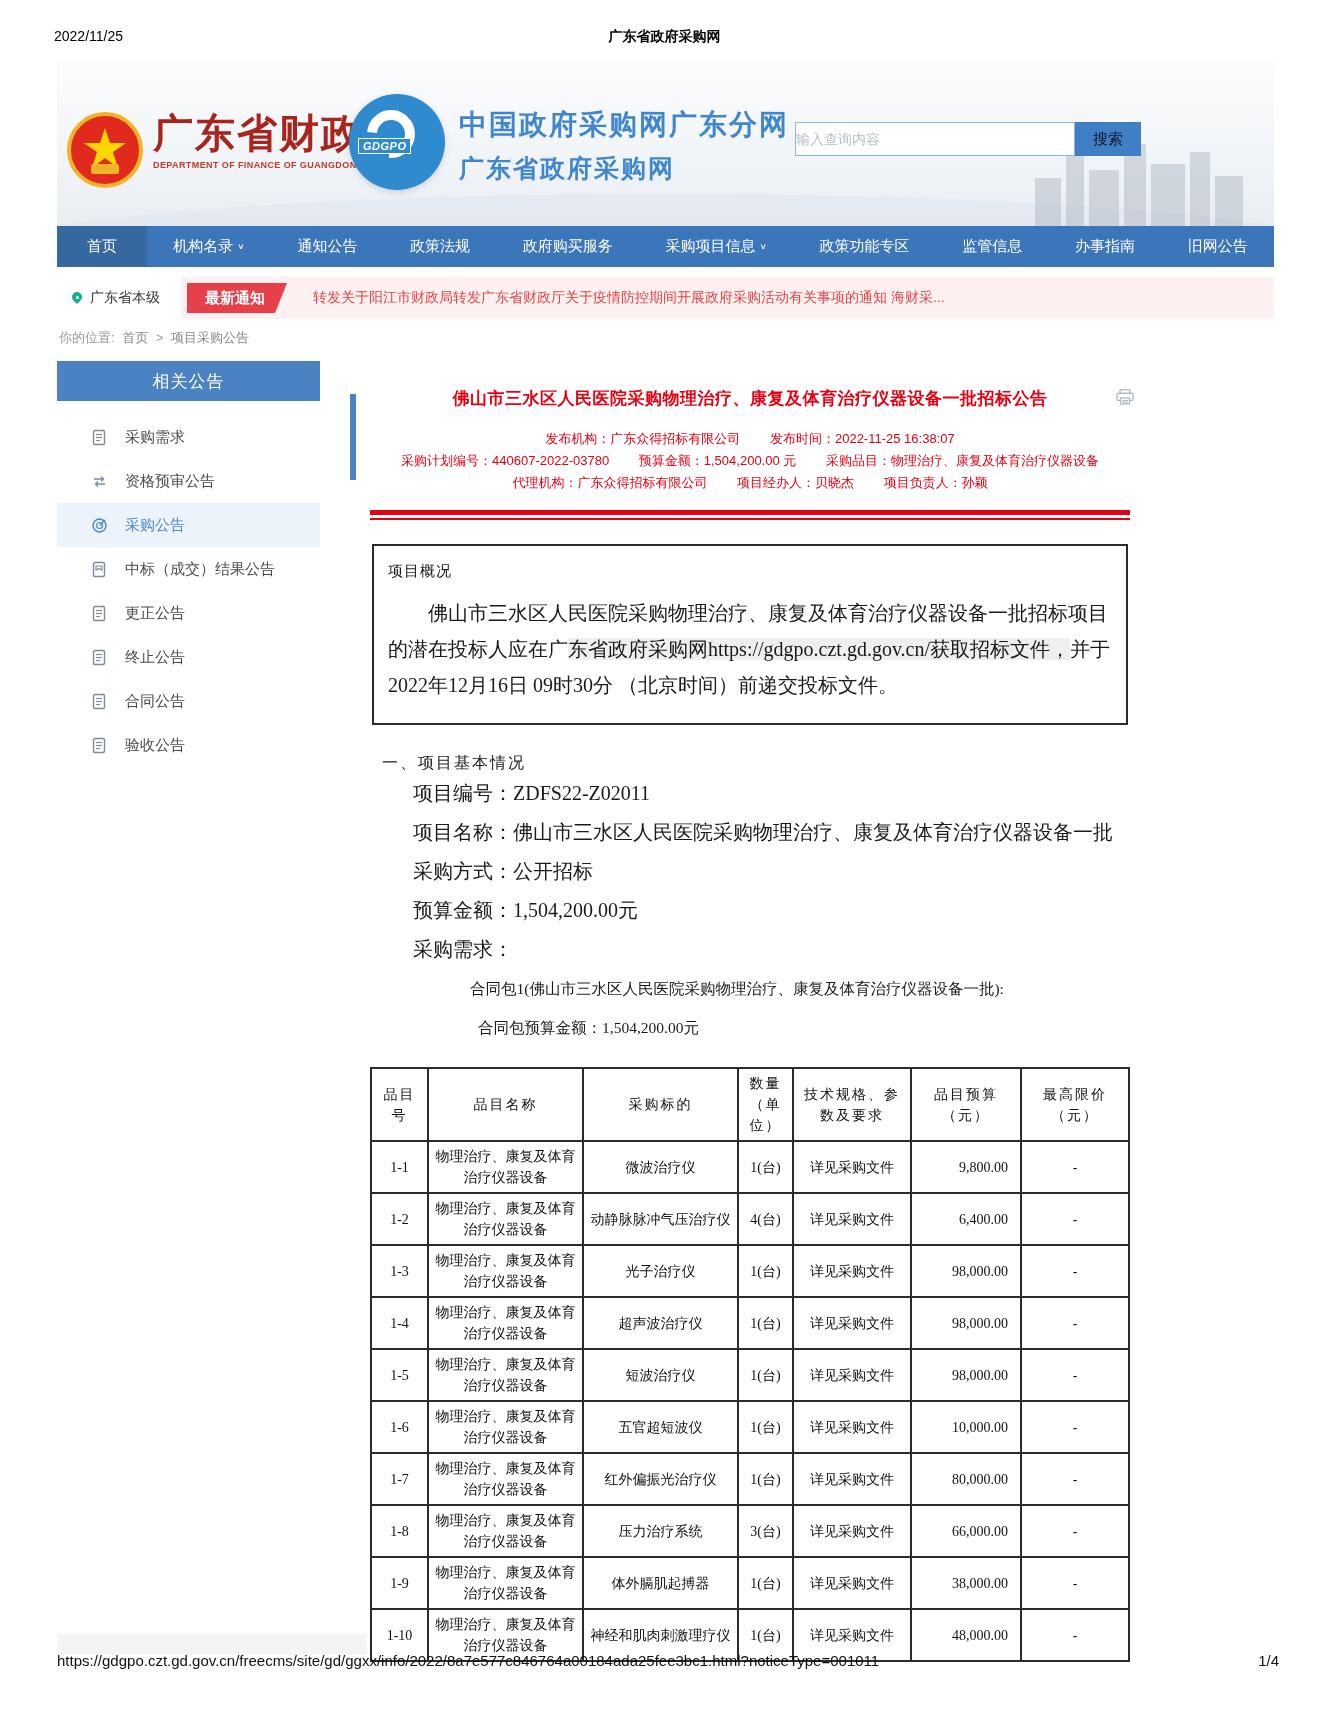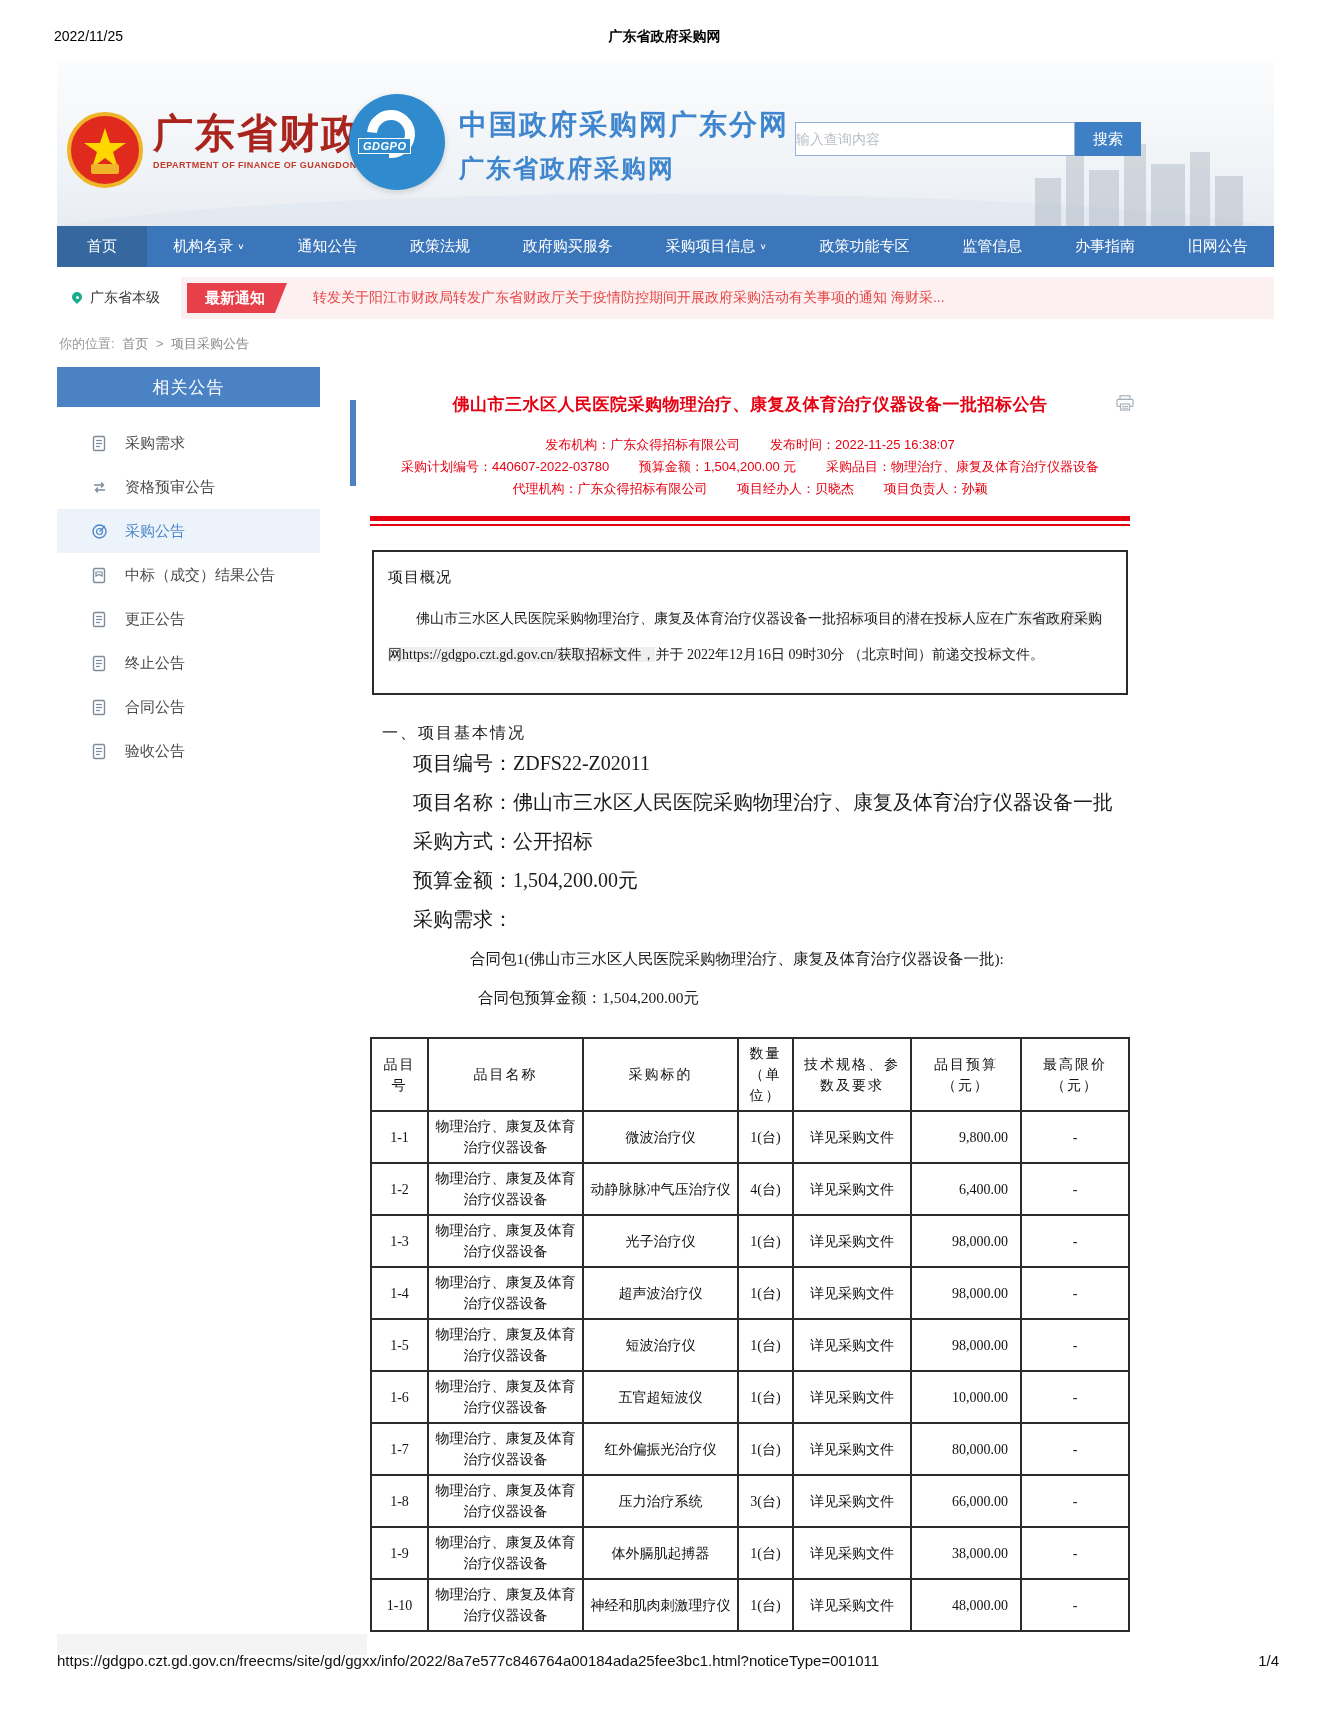--- a/index.html
+++ b/index.html
@@ -24,41 +24,41 @@
   .dept-en { font-size:9px; font-weight:bold; color:#c23a2b; letter-spacing:.4px; margin-top:4px; }
   .gdgpo { position:absolute; left:292px; top:34px; width:96px; height:96px; background:#2f8bcd; border-radius:50%; box-shadow:0 2px 6px rgba(0,0,0,.15);font-style:italic; }
   .gdgpo .gring { position:absolute; left:18px; top:16px; width:48px; height:48px; border:10px solid #fff; border-left-color:transparent; border-radius:50%; transform:rotate(-40deg); }
   .gdgpo .glabel { position:absolute; left:9px; top:44px; font-size:11px; font-weight:bold; color:#fff; border:1px solid #fff; padding:1px 4px; background:#2f8bcd; letter-spacing:.5px; }
   .site-titles { position:absolute; left:402px; top:46px; }
   .site-title-1 { font-size:28px; font-weight:bold; color:#3f86ce; letter-spacing:2px; }
   .site-title-2 { font-size:25px; font-weight:bold; color:#3f86ce; letter-spacing:2px; margin-top:8px; }
   .search { position:absolute; left:738px; top:62px; display:flex; }
   .search input { width:280px; height:34px; border:1px solid #8fb3dd; background:#fff; padding:0 0; font-size:14px; color:#333; outline:none; }
   .search input::placeholder { color:#b9bec5; }
-  .search .btn { width:66px; height:34px; background:#3f7fc5; color:#ffffff; font-size:15px; border:none; cursor:pointer; }
+  .search .btn { width:66px; height:34px; background:#3f7fc5; color:#0f172a; font-size:15px; border:none; cursor:pointer; }
   .skyline { position:absolute; right:4px; bottom:0; width:235px; height:86px; display:flex; align-items:flex-end; gap:5px; opacity:.45; }
   .skyline i { display:block; background:#aab4bf; }
 
   
   .nav { height:41px; background:#3b76bb; display:flex; align-items:stretch; }
   .nav-item { display:flex; align-items:center; justify-content:center; color:#fff; font-size:15px; padding:0 4px; cursor:pointer; white-space:nowrap; flex:1 1 auto; }
   .nav-item.active { background:#35689f; flex:0 0 90px; padding:0; }
   .nav-arrow { font-size:10px; margin-left:4px; transform:scaleY(.8); }
 
   
   .notice { position:relative; height:42px; margin-top:10px; background:#fdf0f0; display:flex; align-items:center; }
   .loc-box { height:42px; width:124px; background:#fff; display:flex; align-items:center; padding-left:14px; font-size:14px; color:#333; }
   .pin { width:12px; height:12px; margin-right:7px; position:relative; }
   .pin::before { content:""; position:absolute; left:1px; top:0; width:10px; height:10px; background:#19ab8f; border-radius:50% 50% 50% 0; transform:rotate(-45deg); }
   .pin::after { content:""; position:absolute; left:4.5px; top:3.5px; width:3px; height:3px; background:#fff; border-radius:50%; }
   .badge { margin-left:6px; height:30px; padding:0 22px 0 18px; background:#e8404a; color:#fff; font-weight:bold; font-size:15px; display:flex; align-items:center; clip-path:polygon(0 0,100% 0,88% 100%,0 100%); }
   .notice-text { margin-left:26px; font-size:14px; color:#e64545; cursor:pointer; }
 
   
-  .breadcrumb { padding:16px 2px 6px 2px; font-size:13px; color:#999; }
+  .breadcrumb { padding:10px 2px 6px 2px; font-size:13px; color:#999; }
   .breadcrumb a { color:#888; text-decoration:none; cursor:pointer; margin:0 4px; }
 
   
   .content { position:relative; display:flex; margin-top:8px; }
   .sliver { position:absolute; left:293px; top:33px; width:6px; height:86px; background:#4c82c2; z-index:2; }
 
   aside { width:263px; }
   .side-head { height:40px; background:#4a82c4; color:#fff; font-size:17px; display:flex; align-items:center; justify-content:center; letter-spacing:1px; }
   .side-panel { background:#fff; padding:14px 0 18px 0; }
   .side-item { display:flex; align-items:center; height:44px; padding-left:34px; font-size:15px; color:#4a4a4a; cursor:pointer; }
@@ -71,21 +71,21 @@
   .art-title { margin-top:26px; text-align:center; font-size:17px; font-weight:bold; color:#e60012; letter-spacing:.5px; }
   .printer { position:absolute; right:16px; top:28px; width:18px; height:16px; color:#a9b2ba; cursor:pointer; }
   .meta { margin-top:18px; text-align:center; color:#e60012; font-size:13px; }
   .meta .row { line-height:22px; }
   .meta .pair { margin:0 13px; white-space:nowrap; }
   .redsep { margin-top:16px; border-top:5px solid #e60012; border-bottom:2px solid #e60012; height:10px; }
 
   .doc { font-family:"Liberation Serif", serif; color:#1a1a1a; }
   .overview { margin:24px 2px 0 2px; border:2px solid #2b2b2b; padding:16px 14px 20px 14px; }
   .ov-head { font-size:15px; letter-spacing:1px; }
-  .ov-para { margin-top:14px; font-size:14px; line-height:36px; text-indent:2em; }
+  .ov-para { margin-top:14px; font-size:20px; line-height:36px; text-indent:2em; }
   .hl { background:#efefef; }
 
   .sec-head { margin:28px 0 0 12px; font-size:16px; letter-spacing:2px; }
   .doc-line { margin-left:43px; font-size:20px; line-height:39px; }
   .pkg-line { margin-left:100px; font-size:15.5px; line-height:39px; }
   .pkg-line2 { margin-left:108px; font-size:15.5px; line-height:39px; }
 
   .tbl-wrap { margin-top:20px; max-height:600px; overflow:hidden; }
   table { border-collapse:collapse; table-layout:fixed; width:758px; font-family:"Liberation Serif", serif; }
   th, td { border:2px solid #2b2b2b; font-weight:normal; font-size:14px; color:#111; padding:4px 6px; text-align:center; vertical-align:middle; line-height:21px; }

